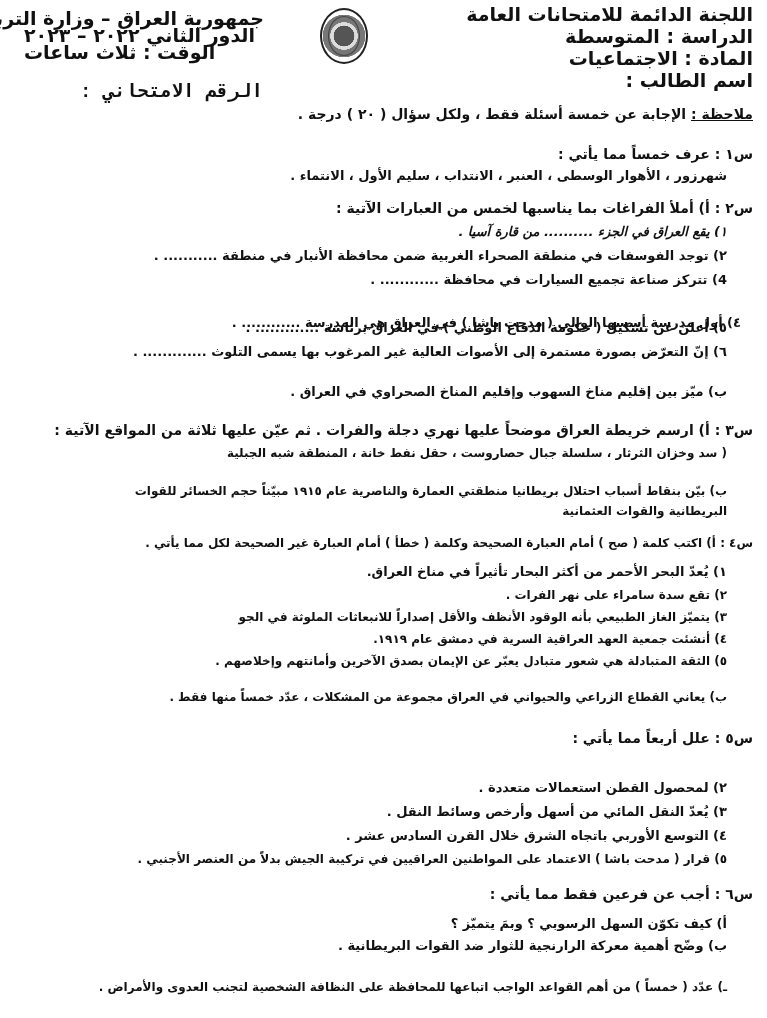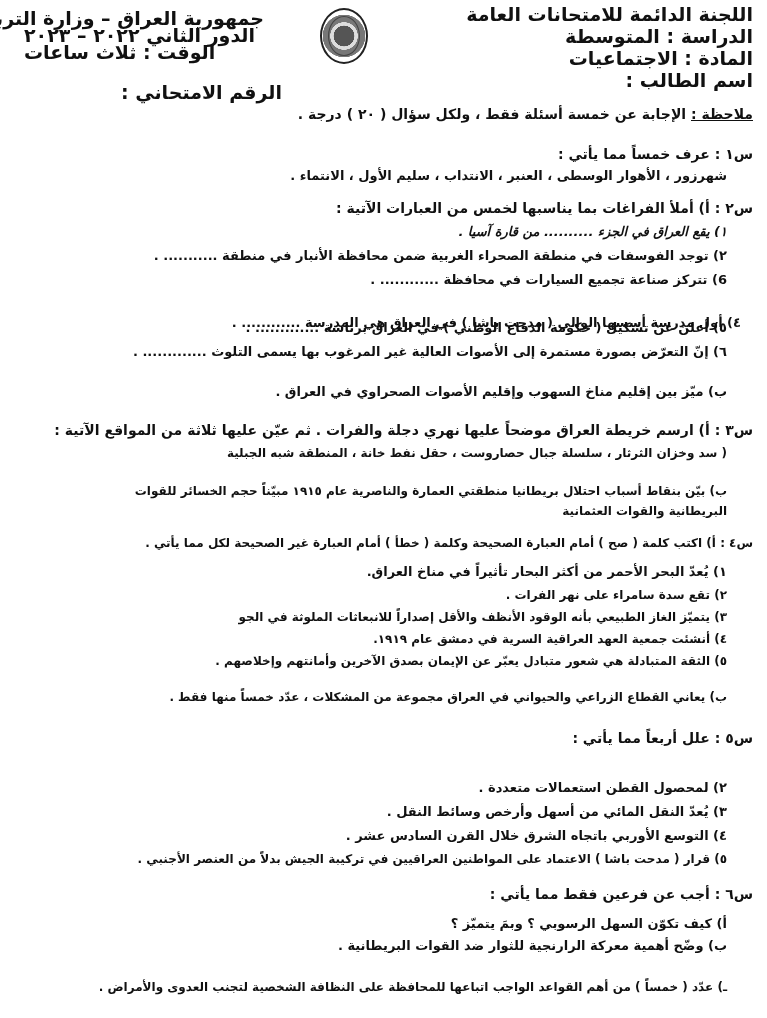--- a/index.html
+++ b/index.html
@@ -32,38 +32,38 @@
   <div class="abs h" style="right:14px; top:6px;">اللجنة الدائمة للامتحانات العامة</div>
   <div class="abs h" style="right:14px; top:28px;">الدراسة : المتوسطة</div>
   <div class="abs h" style="right:14px; top:50px;">المادة : الاجتماعيات</div>
   <div class="abs h" style="right:14px; top:72px;">اسم الطالب :</div>
 
   <div class="seal"></div>
 
   <div class="abs h" style="left:24px; top:10px; width:240px; text-align:left; direction:rtl;">جمهورية العراق – وزارة التربية</div>
   <div class="abs h" style="left:24px; top:27px; width:240px; text-align:left;">الدور الثاني ٢٠٢٢ – ٢٠٢٣</div>
   <div class="abs h" style="left:24px; top:44px; width:240px; text-align:left;">الوقت : ثلاث ساعات</div>
-  <div class="abs h" style="right:485px; top:84px;">الرقم الامتحاني :</div>
+  <div class="abs h" style="right:504px; top:84px;font-family:Liberation Mono, monospace;">الرقم الامتحاني :</div>
 
   <div class="abs q" style="right:14px; top:106px;">
     <span class="u">ملاحظة :</span>
     <span>الإجابة عن خمسة أسئلة فقط ، ولكل سؤال ( ٢٠ ) درجة .</span>
   </div>
 
   <div class="abs q" style="right:14px; top:146px;">س١ : عرف خمساً مما يأتي :</div>
   <div class="abs t" style="right:40px; top:168px;">شهرزور ، الأهوار الوسطى ، العنبر ، الانتداب ، سليم الأول ، الانتماء .</div>
 
   <div class="abs q" style="right:14px; top:200px;">س٢ : أ) أملأ الفراغات بما يناسبها لخمس من العبارات الآتية :</div>
   <div class="abs t" style="right:40px; top:224px;font-style:italic;">١) يقع العراق في الجزء .......... من قارة آسيا .</div>
   <div class="abs t" style="right:40px; top:248px;">٢) توجد الفوسفات في منطقة الصحراء الغربية ضمن محافظة الأنبار في منطقة ........... .</div>
-  <div class="abs t" style="right:40px; top:272px;">6) تتركز صناعة تجميع السيارات في محافظة ............ .</div>
+  <div class="abs t" style="right:40px; top:272px;">4) تتركز صناعة تجميع السيارات في محافظة ............ .</div>
   <div class="abs t" style="right:26px; top:296px;margin-top:19px;">٤) أول مدرسة أسسها الوالي ( مدحت باشا ) في العراق هي المدرسة ............ .</div>
   <div class="abs t" style="right:40px; top:320px;">٥) أعلن عن تشكيل ( حكومة الدفاع الوطني ) في العراق برئاسة ............. .</div>
   <div class="abs t" style="right:40px; top:344px;">٦) إنّ التعرّض بصورة مستمرة إلى الأصوات العالية غير المرغوب بها يسمى التلوث ............. .</div>
-  <div class="abs t" style="right:40px; top:384px;">ب) ميّز بين إقليم مناخ السهوب وإقليم الأصوات الصحراوي في العراق .</div>
+  <div class="abs t" style="right:40px; top:384px;">ب) ميّز بين إقليم مناخ السهوب وإقليم المناخ الصحراوي في العراق .</div>
 
   <div class="abs q" style="right:14px; top:422px;">س٣ : أ) ارسم خريطة العراق موضحاً عليها نهري دجلة والفرات . ثم عيّن عليها ثلاثة من المواقع الآتية :</div>
   <div class="abs s" style="right:40px; top:446px;">( سد وخزان الثرثار ، سلسلة جبال حصاروست ، حقل نفط خانة ، المنطقة شبه الجبلية</div>
   <div class="abs s" style="right:40px; top:484px;margin-left:36px;">ب) بيّن بنقاط أسباب احتلال بريطانيا منطقتي العمارة والناصرية عام ١٩١٥ مبيّناً حجم الخسائر للقوات</div>
   <div class="abs s" style="right:40px; top:504px;">البريطانية والقوات العثمانية</div>
 
   <div class="abs s" style="right:14px; top:536px;">س٤ : أ) اكتب كلمة ( صح ) أمام العبارة الصحيحة وكلمة ( خطأ ) أمام العبارة غير الصحيحة لكل مما يأتي .</div>
   <div class="abs t" style="right:40px; top:564px;">١) يُعدّ البحر الأحمر من أكثر البحار تأثيراً في مناخ العراق.</div>
   <div class="abs s" style="right:40px; top:588px;">٢) تقع سدة سامراء على نهر الفرات .</div>
   <div class="abs s" style="right:40px; top:610px;">٣) يتميّز الغاز الطبيعي بأنه الوقود الأنظف والأقل إصداراً للانبعاثات الملوثة في الجو</div>

